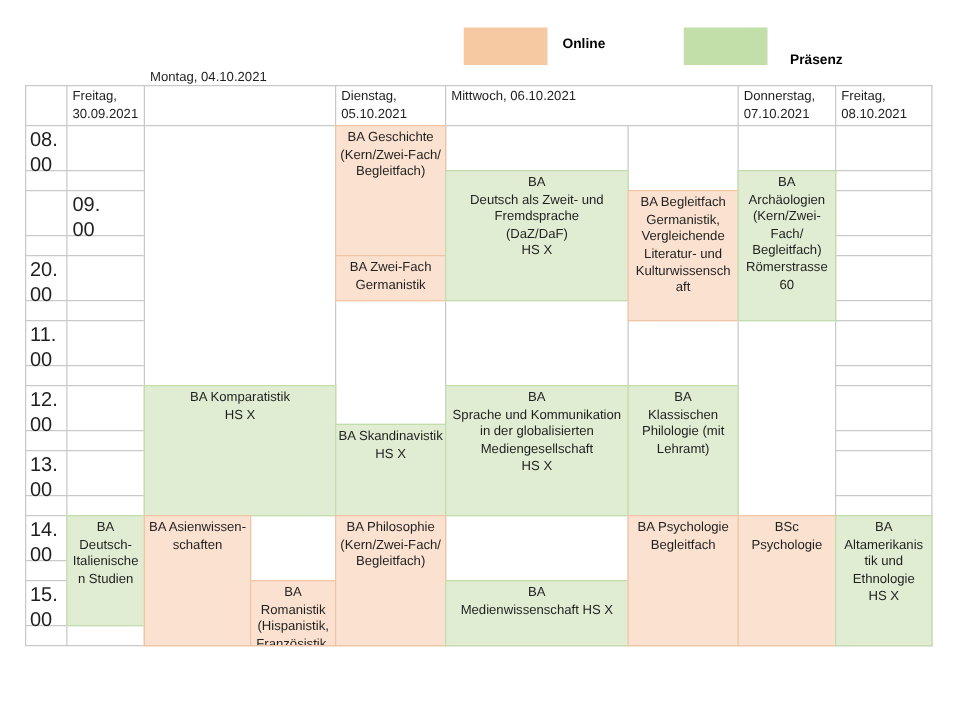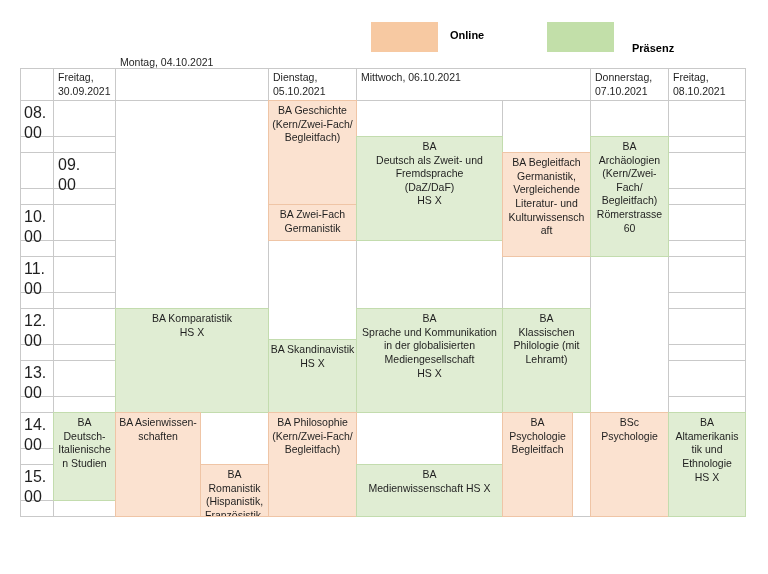--- a/index.html
+++ b/index.html
@@ -96,21 +96,21 @@
       <div class="line" style="left: 20px; top: 500px; width: 33px; height: 1px;"></div>
       <div class="hdr" style="left: 21px; top: 69px; width: 32px; height: 31px;"></div>
       <div class="hdr" style="left: 54px; top: 69px; width: 61px; height: 31px;">Freitag, 30.09.2021</div>
       <div class="hdr" style="left: 116px; top: 54px; width: 152px; height: 31px;">Montag, 04.10.2021</div>
       <div class="hdr" style="left: 269px; top: 69px; width: 87px; height: 31px;">Dienstag, 05.10.2021</div>
       <div class="hdr" style="left: 357px; top: 69px; width: 233px; height: 31px;">Mittwoch, 06.10.2021</div>
       <div class="hdr" style="left: 591px; top: 69px; width: 77px; height: 31px;">Donnerstag, 07.10.2021</div>
       <div class="hdr" style="left: 669px; top: 69px; width: 76px; height: 31px;">Freitag, 08.10.2021</div>
       <div class="time" style="left: 24px; top: 103px; width: 27px;">08.00</div>
       <div class="time" style="left: 24px; top: 155px; width: 27px; padding-left: 34px;">09.00</div>
-      <div class="time" style="left: 24px; top: 207px; width: 27px;">10.00</div>
+      <div class="time" style="left: 24px; top: 207px; width: 27px;">20.00</div>
       <div class="time" style="left: 24px; top: 259px; width: 27px;">11.00</div>
       <div class="time" style="left: 24px; top: 311px; width: 27px;">12.00</div>
       <div class="time" style="left: 24px; top: 363px; width: 27px;">13.00</div>
       <div class="time" style="left: 24px; top: 415px; width: 27px;">14.00</div>
       <div class="time" style="left: 24px; top: 467px; width: 27px;">15.00</div>
       <div class="evt online" style="left: 268px; top: 100px; width: 89px; height: 105px;">BA Geschichte
 (Kern/Zwei-Fach/
 Begleitfach)</div>
       <div class="evt online" style="left: 268px; top: 204px; width: 89px; height: 36.88px;">BA Zwei-Fach
 Germanistik</div>
@@ -153,21 +153,21 @@
 schaften</div>
       <div class="evt online" style="left: 200px; top: 464px; width: 69px; height: 53px;">BA
 Romanistik
 (Hispanistik,
 Französistik.</div>
       <div class="evt online" style="left: 268px; top: 412px; width: 89px; height: 105px;">BA Philosophie
 (Kern/Zwei-Fach/
 Begleitfach)</div>
       <div class="evt praesenz" style="left: 356px; top: 464px; width: 147px; height: 53px;">BA
 Medienwissenschaft HS X</div>
-      <div class="evt online" style="left: 502px; top: 412px; width: 71px; height: 105px;">BA Psychologie
+      <div class="evt online" style="left: 502px; top: 412px; width: 89px; height: 105px;">BA Psychologie
 Begleitfach</div>
       <div class="evt online" style="left: 590px; top: 412px; width: 79px; height: 105px;">BSc Psychologie</div>
       <div class="evt praesenz" style="left: 668px; top: 412px; width: 78px; height: 105px;">BA
 Altamerikanis
 tik und
 Ethnologie
 HS X</div>
     </div>
 
 </div>

